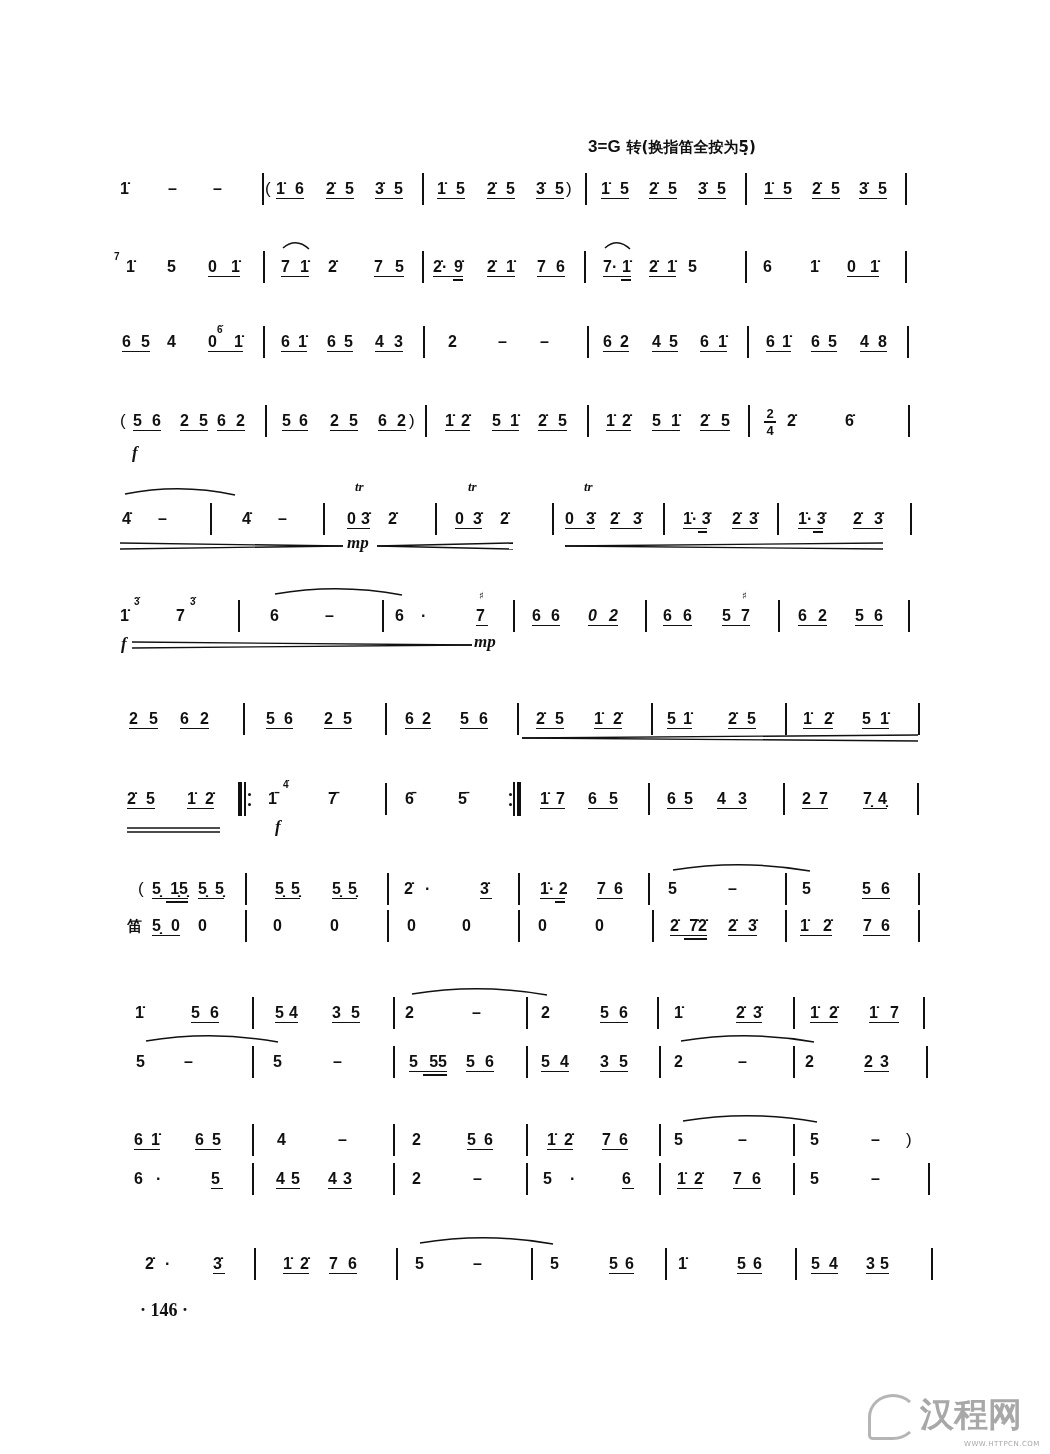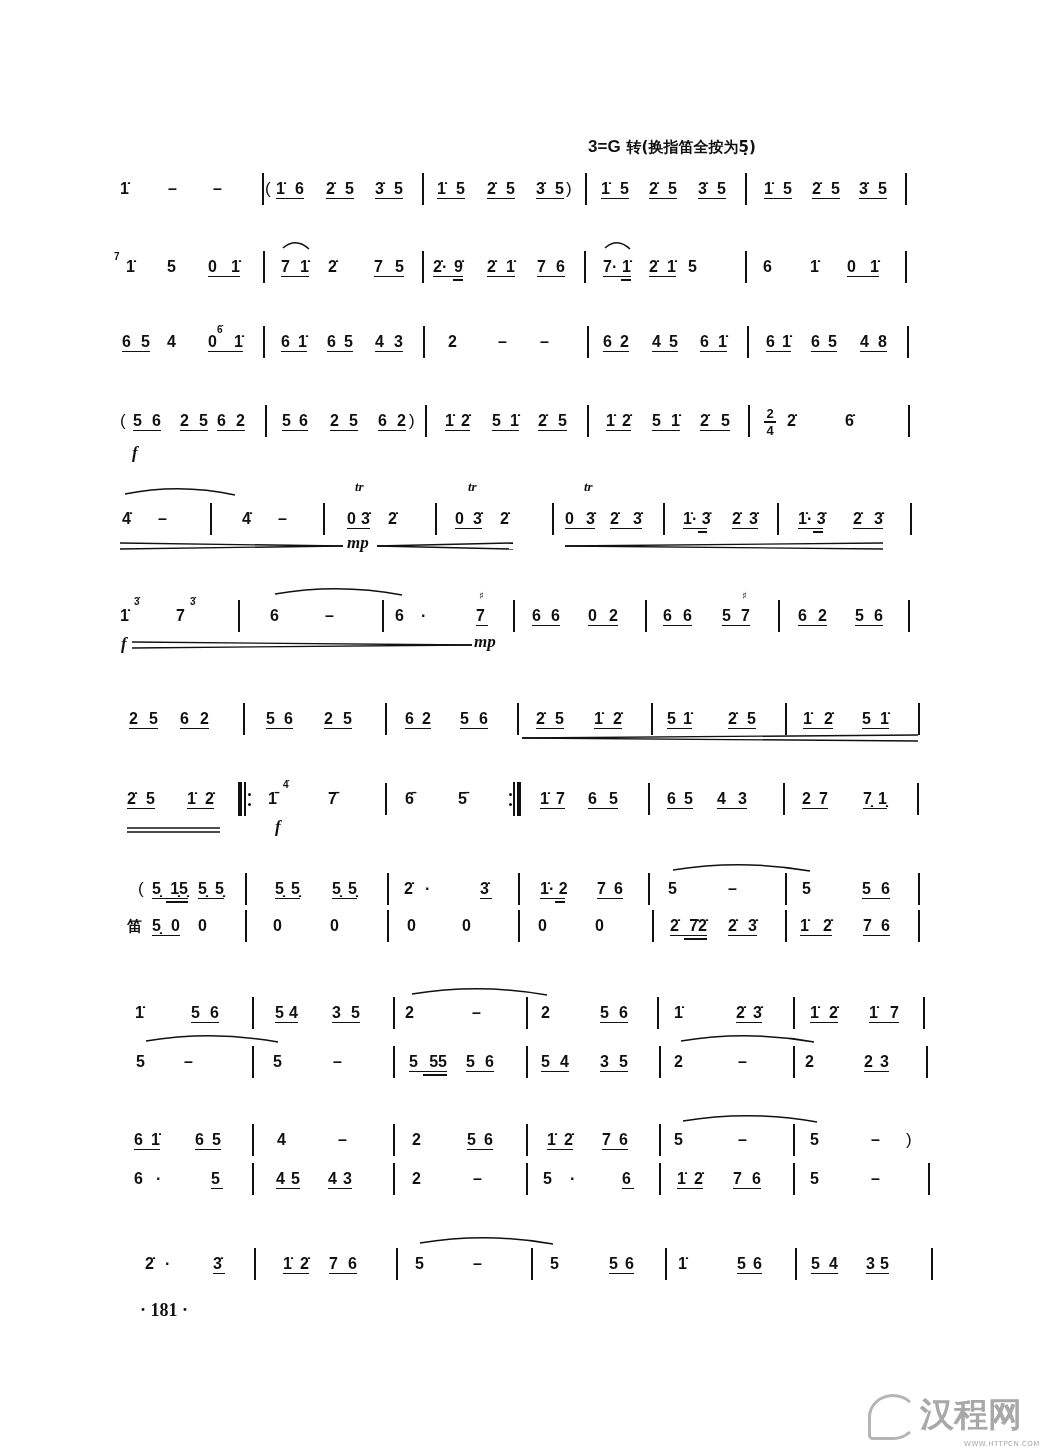--- a/index.html
+++ b/index.html
@@ -62,21 +62,21 @@
       <path d="M146 1041 Q212 1030 278 1042" fill="none" stroke="#111" stroke-width="1.5"></path>
       <path d="M681 1041 Q747.5 1030 814 1042" fill="none" stroke="#111" stroke-width="1.5"></path>
       <path d="M683 1121 Q750 1110 817 1122" fill="none" stroke="#111" stroke-width="1.5"></path>
       <path d="M420 1243 Q486.5 1232 553 1244" fill="none" stroke="#111" stroke-width="1.5"></path>
     </svg>
 
   <div class="title" id="title" style="left: 588px; top: 137px;">
     <span class="key">3=G</span><span class="note">转(换指笛全按为5̣)</span>
   </div>
 
-  <div class="pageno" id="pageno" style="left: 140px; top: 1300px;">· 181 ·</div>
+  <div class="pageno" id="pageno" style="left: 140px; top: 1300px;">· 146 ·</div>
 
   <div class="wm" style="left:868px; top:1392px;">
     <div class="wm-swirl" style="left:0; top:2px;"></div>
     <span class="wm-logo" style="position:absolute; left:52px; top:0;">汉程网</span>
     <span class="wm-url" style="position:absolute; left:96px; top:48px;">WWW.HTTPCN.COM</span>
   </div>
 
   <div id="lines">
       <div class="score-line">
         <div class="g" style="left: 120px; top: 180px; width: 12px;">
@@ -380,21 +380,21 @@
         <div class="g u1" style="left: 476px; top: 607px; width: 12px;">
           <span class="t">7</span>
         </div>
         <span class="tx sharp" style="left: 479px; top: 587px;">♯</span>
         <div class="bar" style="left: 513px; top: 600px; height: 32px;"></div>
         <span class="tx dyn" style="left: 121px; top: 635px;">f</span>
         <span class="tx dyn" style="left: 474px; top: 633px;">mp</span>
         <div class="g u1" style="left: 532px; top: 607px; width: 28px;">
           <span class="t">6 6</span>
         </div>
-        <div class="g u1" style="left: 588px; top: 607px; width: 30px;">
+        <div class="g u1" style="left: 588px; top: 607px; width: 30px; font-style: italic;">
           <span class="t">0 2</span>
         </div>
         <div class="bar" style="left: 645px; top: 600px; height: 32px;"></div>
         <div class="g u1" style="left: 663px; top: 607px; width: 29px;">
           <span class="t">6 6</span>
         </div>
         <div class="g u1" style="left: 722px; top: 607px; width: 28px;">
           <span class="t">5 7</span>
         </div>
         <span class="tx sharp" style="left: 742px; top: 587px;">♯</span>
@@ -492,21 +492,21 @@
           <span class="t">6 5</span>
         </div>
         <div class="g u1" style="left: 717px; top: 790px; width: 30px;">
           <span class="t">4 3</span>
         </div>
         <div class="bar" style="left: 783px; top: 783px; height: 32px;"></div>
         <div class="g u1" style="left: 802px; top: 790px; width: 26px;">
           <span class="t">2 7</span>
         </div>
         <div class="g u1" style="left: 863px; top: 790px; width: 24px;">
-          <span class="t">7̣ 1̣</span>
+          <span class="t">7̣ 4̣</span>
         </div>
         <div class="bar" style="left: 917px; top: 783px; height: 32px;"></div>
       </div>
       <div class="score-line">
         <span class="tx paren" style="left: 138px; top: 880px;">(</span>
         <div class="g u1" style="left: 152px; top: 880px; width: 36px;">
           <span class="t">5̣ 1̣5̣</span>
           <div class="u2" style="left: 14px; width: 22px;"></div>
         </div>
         <div class="g u1" style="left: 198px; top: 880px; width: 26px;">

